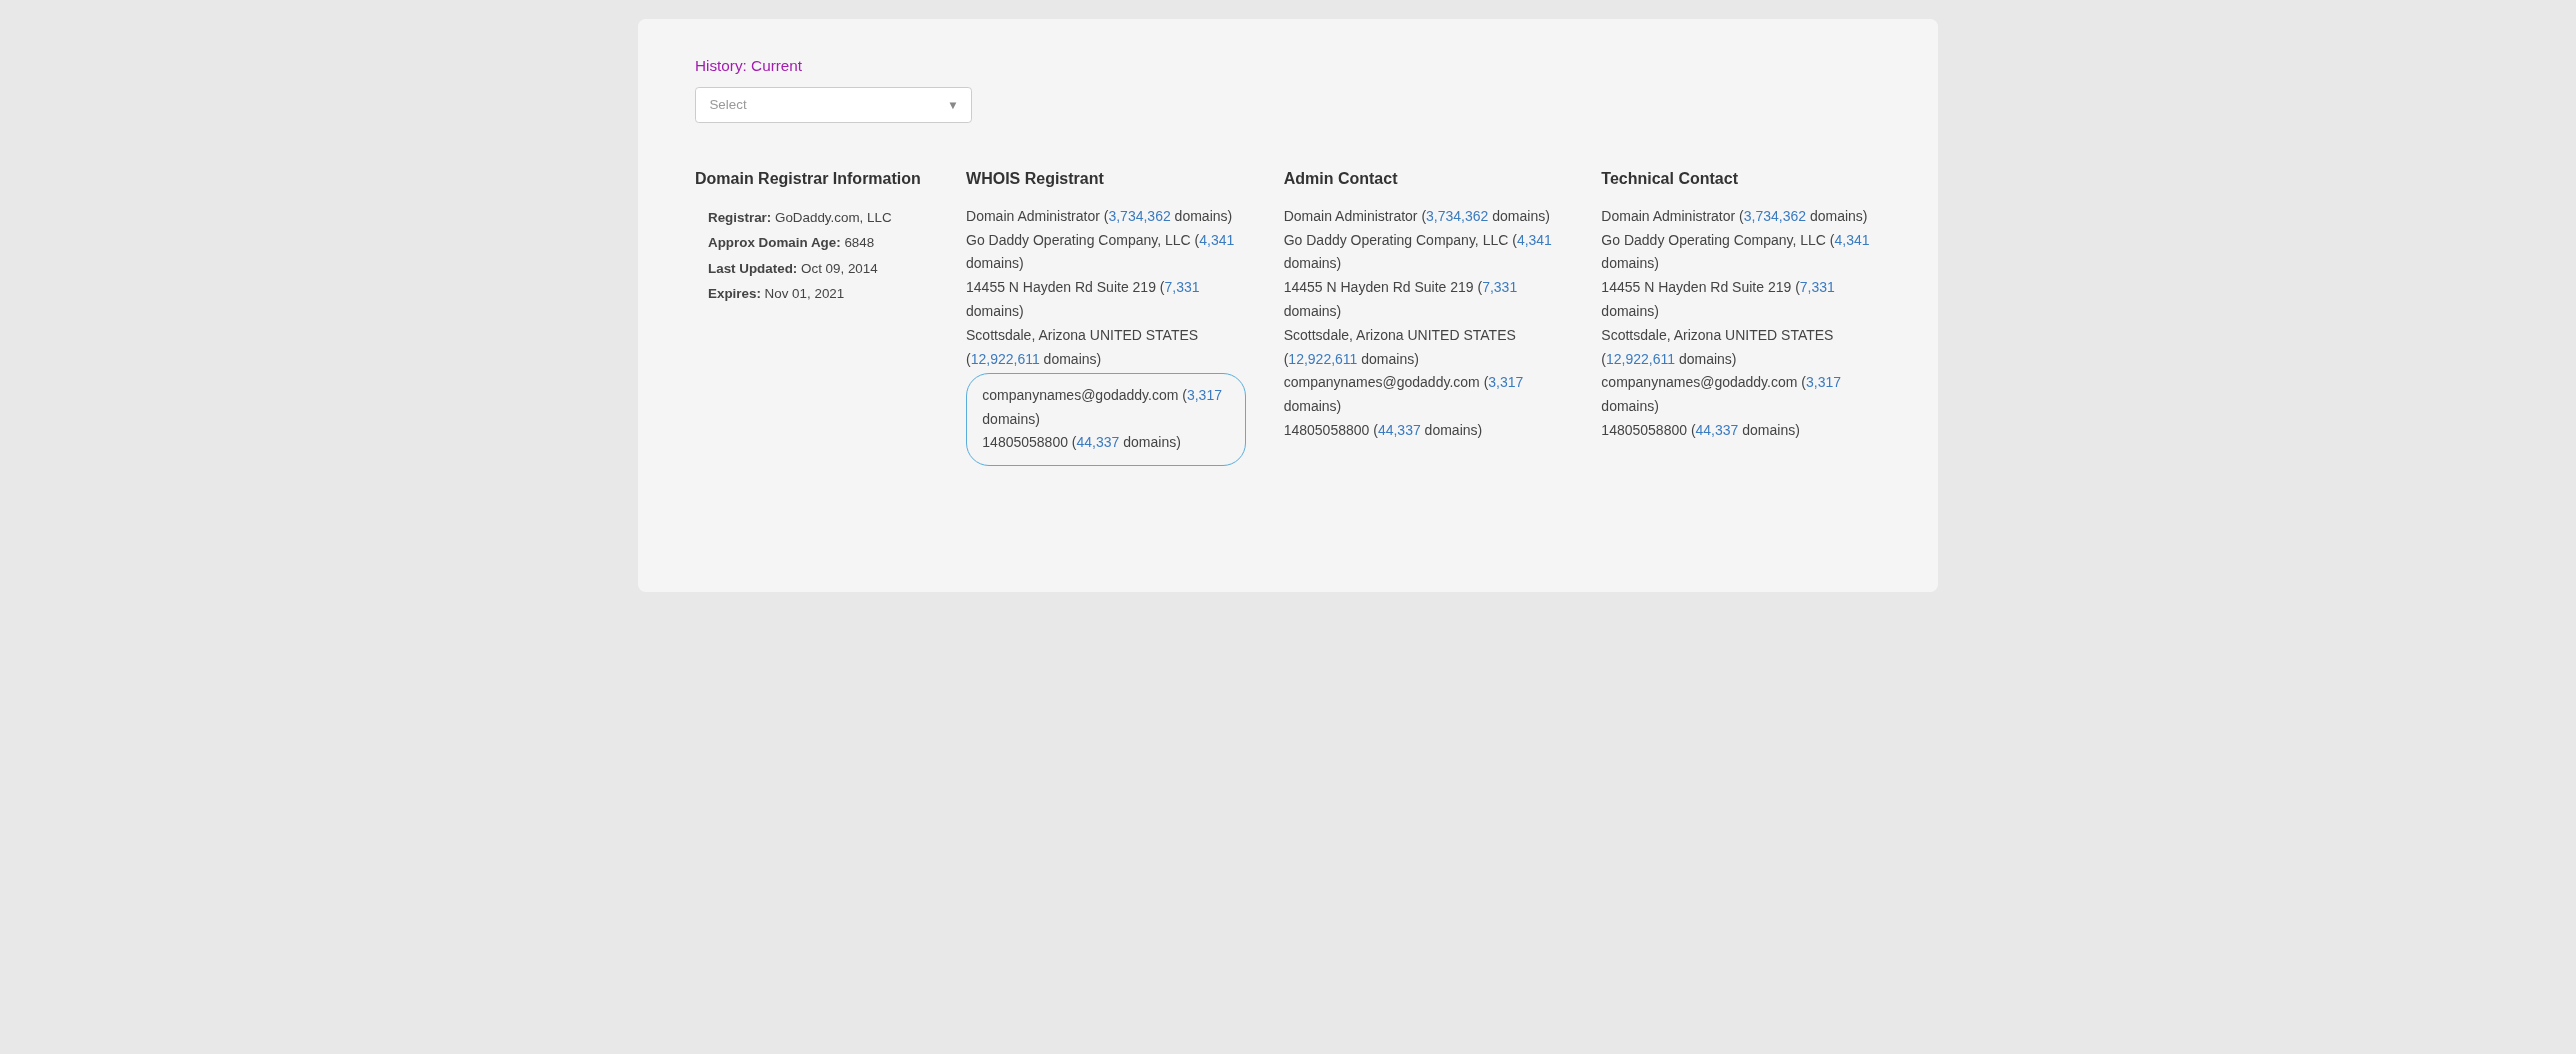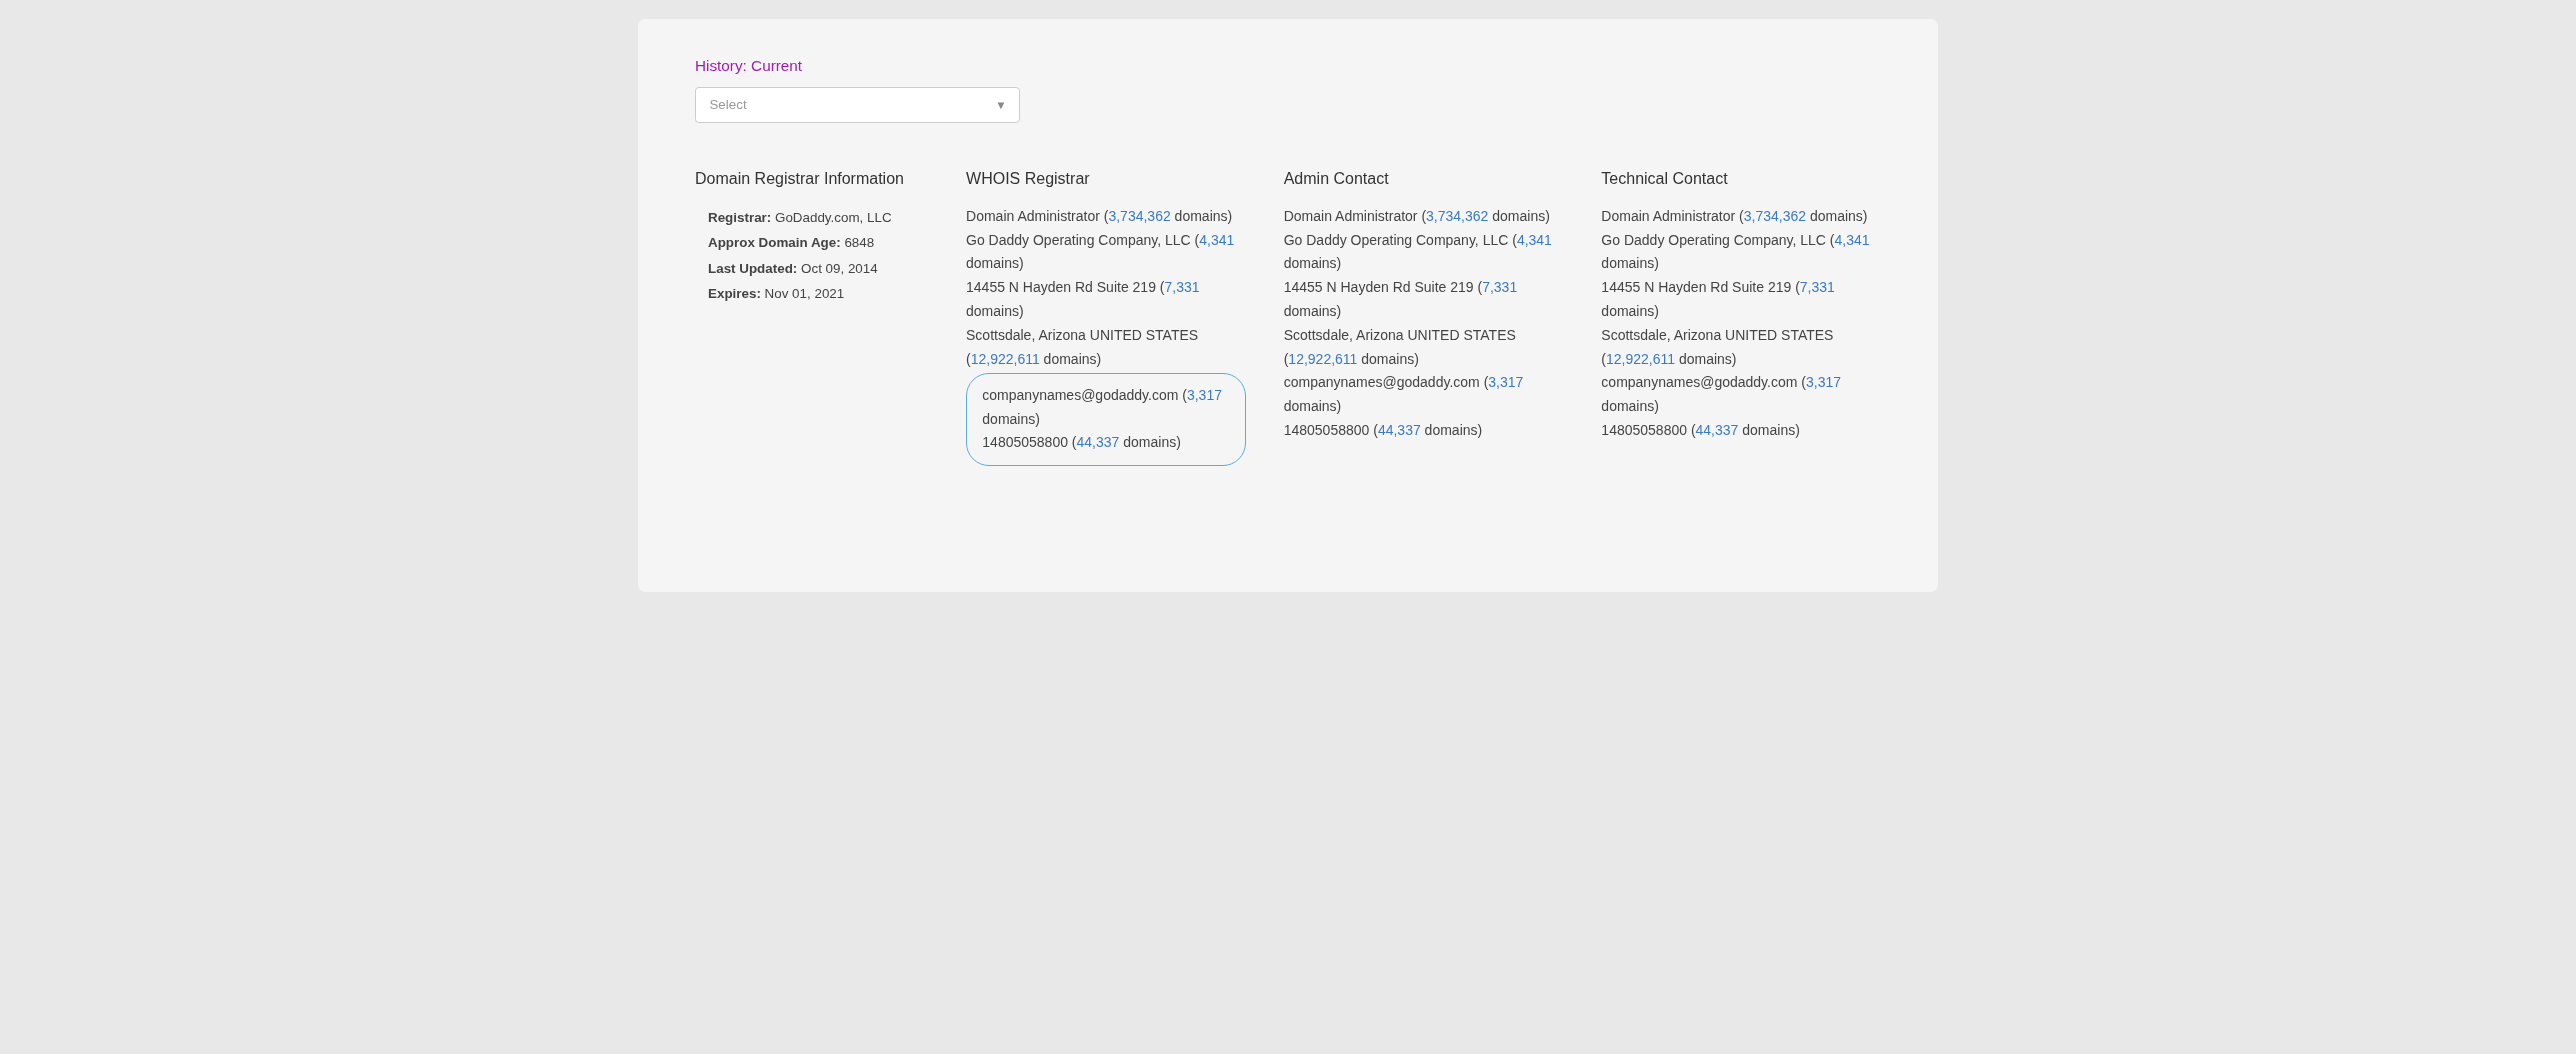--- a/index.html
+++ b/index.html
@@ -29,21 +29,21 @@
     }
     .history-label {
       font-size: 15.3px;
       color: #a21caf;
       margin-bottom: 11.5px;
       font-weight: 400;
     }
     .select-wrapper {
       position: relative;
       display: inline-block;
-      width: 325px;
+      width: 277px;
       margin-bottom: 46px;
     }
     .select-dropdown {
       width: 100%;
       padding: 9.6px 38px 9.6px 13.4px;
       border: 1px solid #ccc;
       border-radius: 3.8px;
       background: #fff;
       font-size: 13.4px;
       color: #999;
@@ -60,21 +60,21 @@
       color: #888;
       font-size: 11.5px;
     }
     .columns-grid {
       display: grid;
       grid-template-columns: 1fr 1.2fr 1.2fr 1.2fr;
       gap: 38px;
     }
     .column-title {
       font-size: 16px;
-      font-weight: 400;
+      font-weight: 700;
       color: #333;
       margin-bottom: 15.3px;
       line-height: 1.3;
     }
     .domain-registrar-info {
       font-size: 13.4px;
       line-height: 1.9;
       color: #444;
     }
     .domain-registrar-info .label {
@@ -134,21 +134,21 @@
             <span> Oct 09, 2014</span>
           </div>
           <div>
             <span class="label">Expires:</span>
             <span> Nov 01, 2021</span>
           </div>
         </div>
       </div>
 
       <div class="column col-whois">
-        <div class="column-title">WHOIS Registrar</div>
+        <div class="column-title">WHOIS Registrant</div>
         <div class="whois-content">
           <div>Domain Administrator (<a class="link" href="#">3,734,362</a> domains)</div>
           <div>Go Daddy Operating Company, LLC (<a class="link" href="#">4,341</a> domains)</div>
           <div>14455 N Hayden Rd Suite 219 (<a class="link" href="#">7,331</a> domains)</div>
           <div>Scottsdale, Arizona UNITED STATES (<a class="link" href="#">12,922,611</a> domains)</div>
           <div class="highlight-region">
             <div>companynames@godaddy.com (<a class="link" href="#">3,317</a> domains)</div>
             <div>14805058800 (<a class="link" href="#">44,337</a> domains)</div>
           </div>
         </div>

